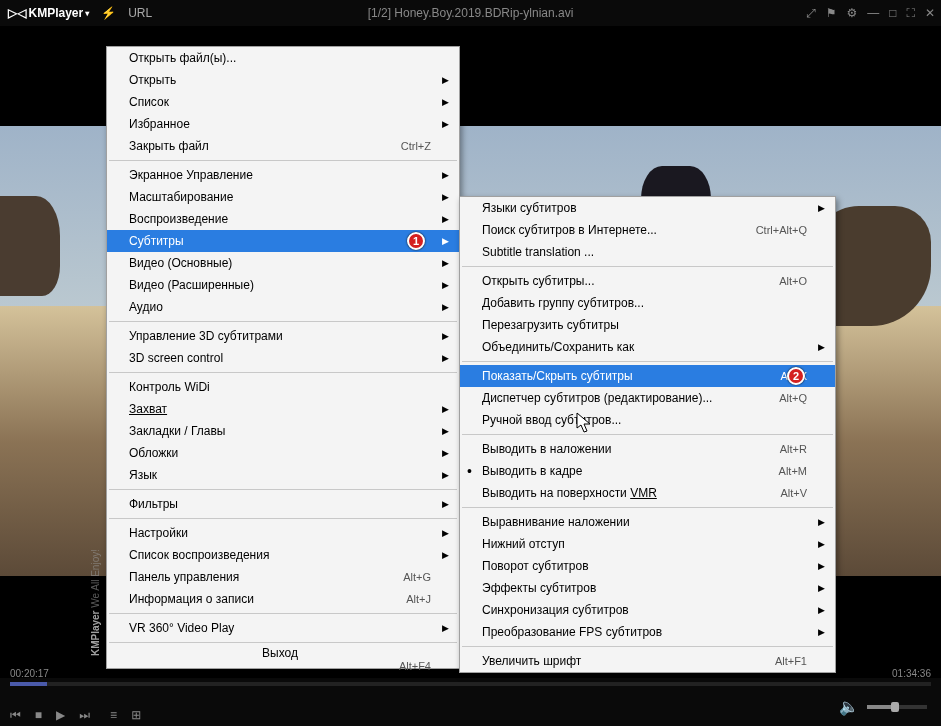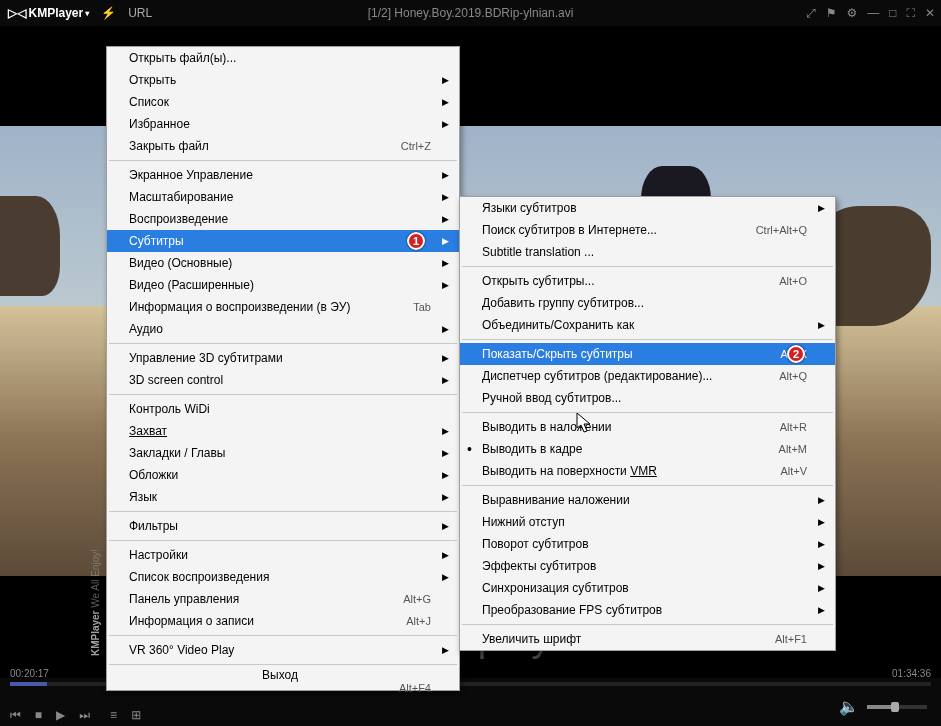--- a/index.html
+++ b/index.html
@@ -150,24 +150,20 @@
     </div>
     <div class="menu-item" style="position: relative;">
       <span>Видео (Основные)</span>
       <span class="arrow">▶</span>
     </div>
     <div class="menu-item" style="position: relative;">
       <span>Видео (Расширенные)</span>
       <span class="arrow">▶</span>
     </div>
     <div class="menu-item" style="position: relative;">
-      <span>Информация о воспроизведении (в ЭУ)</span>
-      <span class="shortcut">Tab</span>
-    </div>
-    <div class="menu-item" style="position: relative;">
       <span>Аудио</span>
       <span class="arrow">▶</span>
     </div>
     <div class="menu-sep"></div>
     <div class="menu-item" style="position: relative;">
       <span>Управление 3D субтитрами</span>
       <span class="arrow">▶</span>
     </div>
     <div class="menu-item" style="position: relative;">
       <span>3D screen control</span>
@@ -238,20 +234,23 @@
     <div class="menu-item" style="position: relative;">
       <span>Subtitle translation ...</span>
     </div>
     <div class="menu-sep"></div>
     <div class="menu-item" style="position: relative;">
       <span>Открыть субтитры...</span>
       <span class="shortcut">Alt+O</span>
     </div>
     <div class="menu-item" style="position: relative;">
       <span>Добавить группу субтитров...</span>
+    </div>
+    <div class="menu-item" style="position: relative;">
+      <span>Перезагрузить субтитры</span>
     </div>
     <div class="menu-item" style="position: relative;">
       <span>Объединить/Сохранить как</span>
       <span class="arrow">▶</span>
     </div>
     <div class="menu-sep"></div>
     <div class="menu-item sel" style="position: relative;">
       <span>Показать/Скрыть субтитры</span>
       <span class="shortcut">Alt+X</span>
       <span class="badge badge2">2</span>

